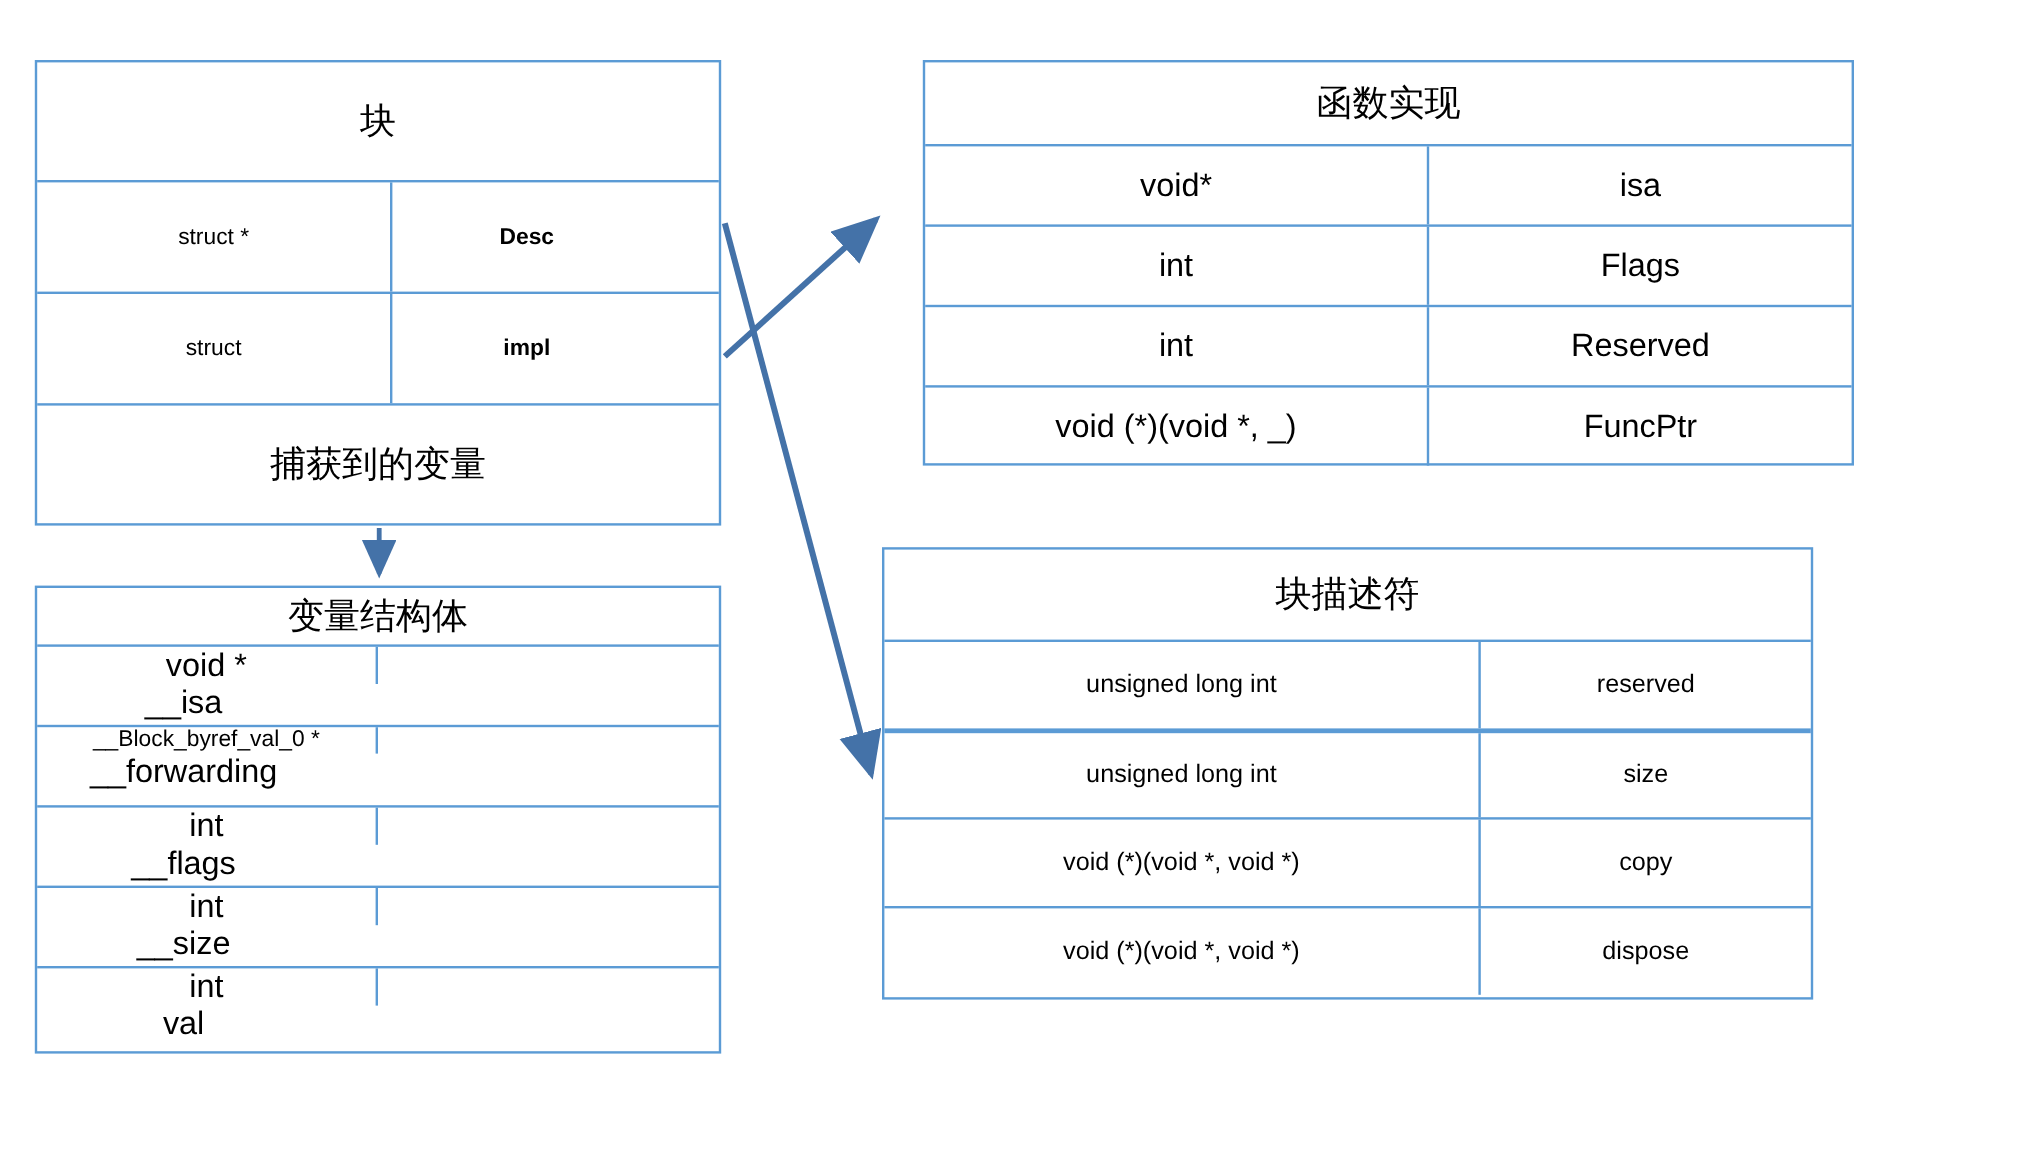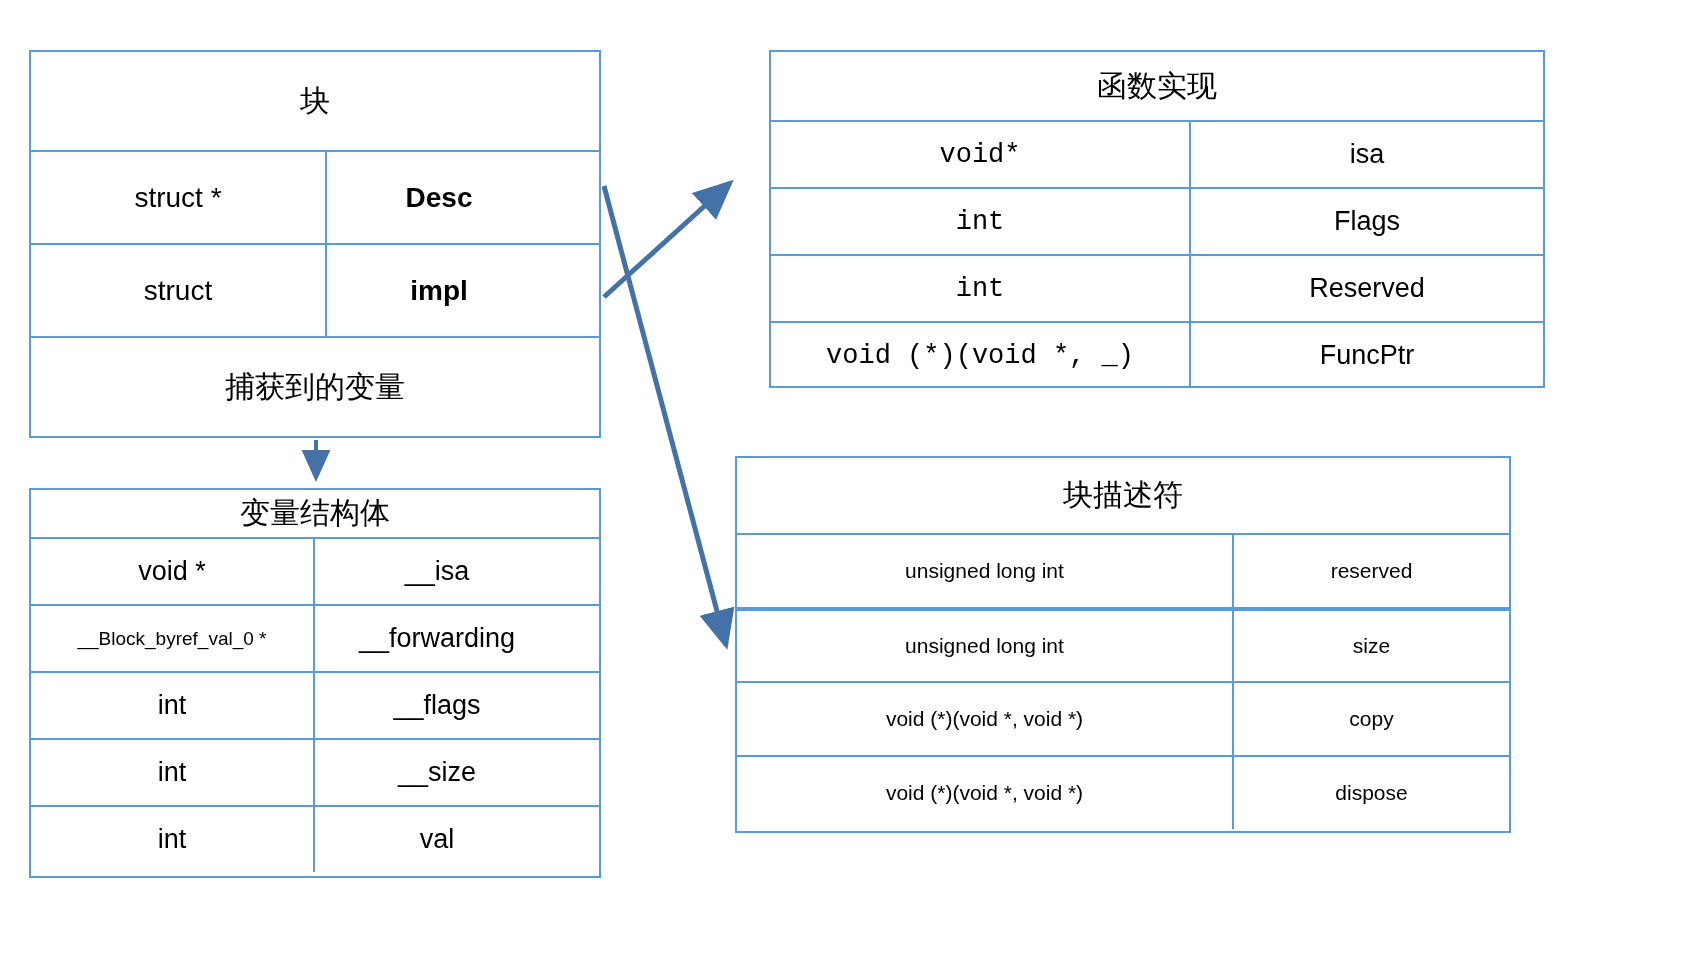--- a/index.html
+++ b/index.html
@@ -76,57 +76,57 @@
     left: 29px;
     top: 50px;
     width: 572px;
     height: 388px;
   }
   #block-box .title {
     height: 98px;
     font-size: 30px;
   }
   #block-box .row.pair { height: 93px; }
-  #block-box .row.pair .cell { font-size: 28px; }
+  #block-box .row.pair .cell { font-size: 19px; }
   #block-box .row.pair .cell.left  { width: 296px; }
   #block-box .row.pair .cell.right { width: 224px; font-weight: bold; }
   #block-box .row.full { height: 100px; }
   #block-box .row.full .cell { width: 100%; font-size: 30px; }
 
   
   #varstruct-box {
     left: 29px;
     top: 488px;
     width: 572px;
     height: 390px;
   }
   #varstruct-box .title {
     height: 47px;
     font-size: 30px;
   }
-  #varstruct-box .row.pair { height: 67px; }
+  #varstruct-box .row.pair { height: 67px; flex-direction: column; }
   #varstruct-box .row.pair .cell { font-size: 27px; }
   #varstruct-box .row.pair .cell.left  { width: 284px; }
   #varstruct-box .row.pair .cell.right { width: 244px; }
   #varstruct-box .row.pair .cell.small { font-size: 19px; }
 
   
   #funcimpl-box {
     left: 769px;
     top: 50px;
     width: 776px;
     height: 338px;
   }
   #funcimpl-box .title {
     height: 68px;
     font-size: 30px;
   }
   #funcimpl-box .row.pair { height: 67px; }
   #funcimpl-box .row.pair .cell { font-size: 27px; }
-  #funcimpl-box .row.pair .cell.left  { width: 420px; font-family: Liberation Mono, monospace; }
+  #funcimpl-box .row.pair .cell.left  { width: 420px; }
   #funcimpl-box .row.pair .cell.right { width: 352px; }
 
   
   #blockdesc-box {
     left: 735px;
     top: 456px;
     width: 776px;
     height: 377px;
   }
   #blockdesc-box .title {

